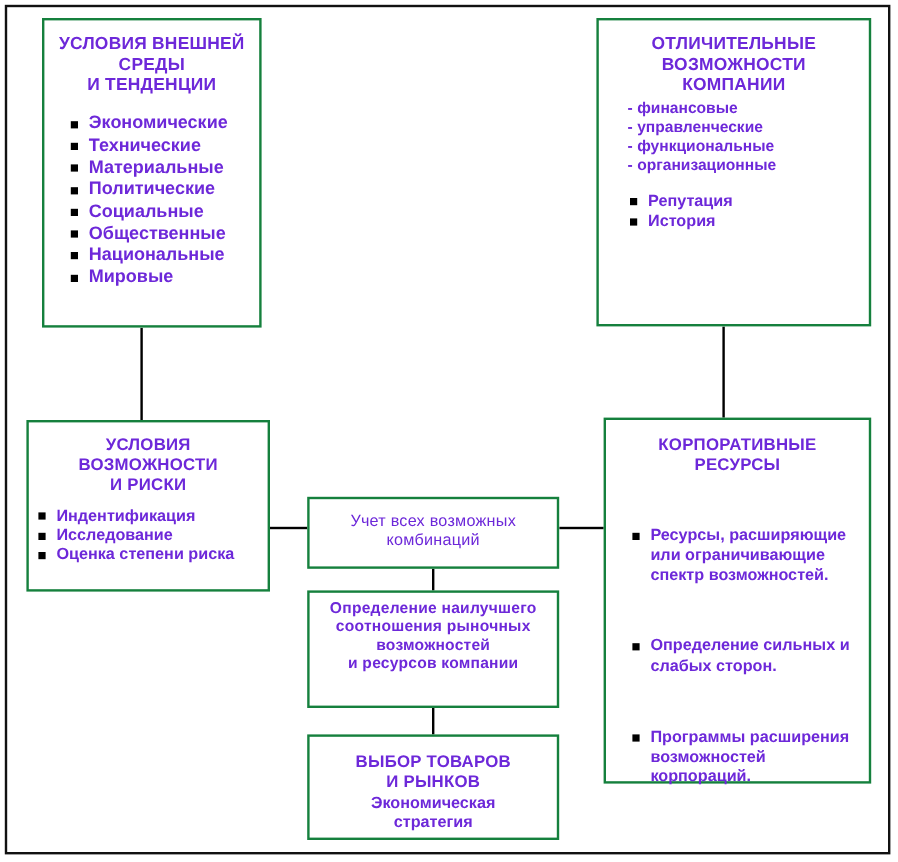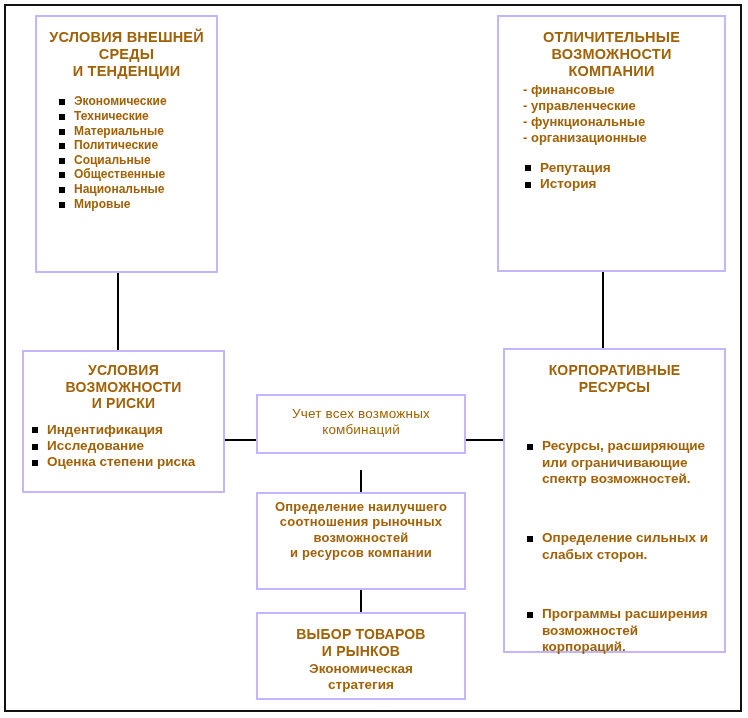--- a/index.html
+++ b/index.html
@@ -20,24 +20,24 @@
     position:absolute;
     left:4px; top:4px;
     width:738px; height:708px;
     border:2px solid #111;
     box-sizing:border-box;
     pointer-events:none;
   }
   .node{
     position:absolute;
     box-sizing:border-box;
-    border:2px solid #c4b5fd;
+    border:2px solid #15803d;
     background:#fff;
     text-align:center;
-    color:#a16207;
+    color:#6d28d9;
   }
   .node .title{
     font-weight:bold;
     line-height:1.18;
     letter-spacing:0.2px;
     white-space:pre-line;
   }
   .node ul{
     list-style:none;
     margin:0;
@@ -62,38 +62,38 @@
   .sublist li:before{ content:"- "; }
 
   
   .conn{ position:absolute; background:#000; }
   .conn.v{ width:2px; }
   .conn.h{ height:2px; }
 
   
   #env-box{ left:35px;  top:15px;  width:183px; height:258px; }
   #env-box .title{ font-size:14.5px; margin:12px 6px 0 6px; }
-  #env-box ul{ margin:14px 0 13px 22px; font-size:12px; }
+  #env-box ul{ margin:14px 0 13px 22px; font-size:15px; }
 
   #comp-box{ left:497px; top:15px;  width:229px; height:257px; }
   #comp-box .title{ font-size:14.5px; margin:12px 6px 0 6px; }
   #comp-box ul.bullet-list{ margin:14px 0 0 26px; font-size:13.5px; }
   #comp-box .sublist{ margin:2px 0 0 14px; font-size:13px; }
   #comp-box .gap{ height:14px; }
 
   #market-box{ left:22px;  top:350px; width:203px; height:143px; }
   #market-box .title{ font-size:14px; margin:10px 6px 0 6px; }
   #market-box ul{ margin:10px 0 0 8px; font-size:13.5px; }
 
   #res-box{ left:503px; top:348px; width:223px; height:305px; }
   #res-box .title{ font-size:14px; margin:12px 6px 0 6px; }
   #res-box ul{ margin:14px 0 0 22px; font-size:13.5px; }
   #res-box ul li{ margin-bottom:16px;margin-top:43px; }
 
-  #comb-box{ left:256px; top:394px; width:210px; height:60px; }
+  #comb-box{ left:256px; top:414px; width:210px; height:60px; }
   #comb-box .title{ font-size:13.5px; font-weight:normal; margin:10px 8px 0 8px; }
 
   #ratio-box{ left:256px; top:492px; width:210px; height:98px; }
   #ratio-box .title{ font-size:13px; margin:5px 5px 0 5px; }
 
   #choice-box{ left:256px; top:612px; width:210px; height:88px; }
   #choice-box .title{ font-size:14px; margin:12px 6px 0 6px; }
   #choice-box .sub{ font-size:13.5px; font-weight:bold; line-height:1.2; margin-top:2px; white-space:pre-line;}
 </style>
 </head>

